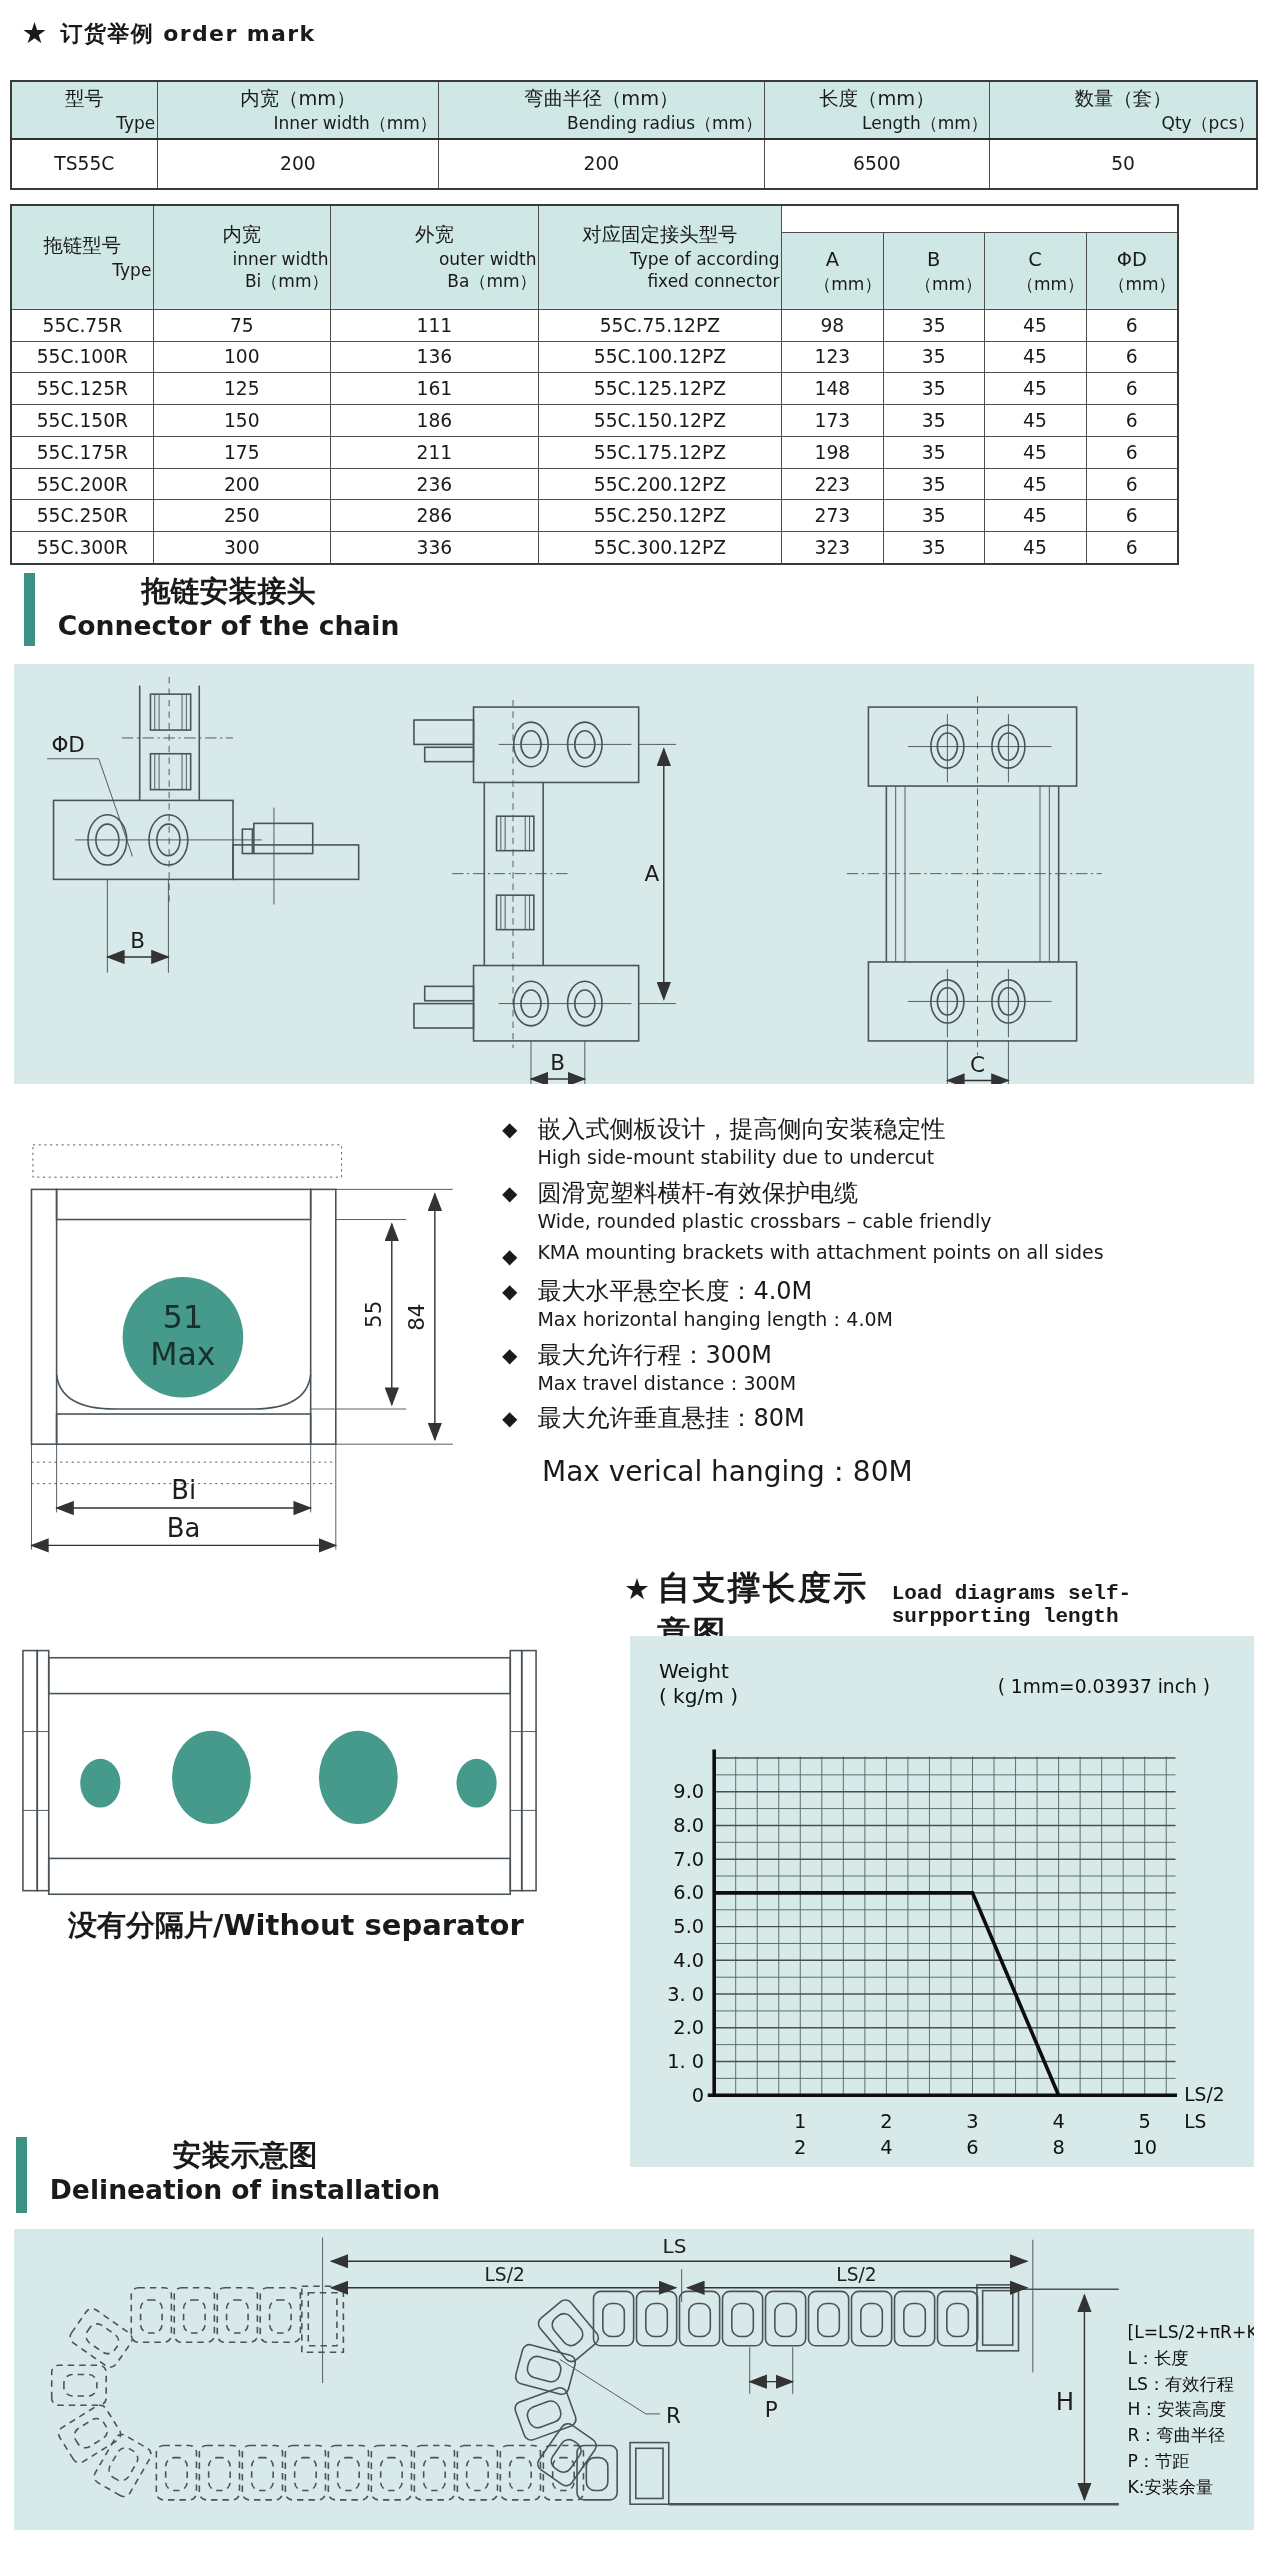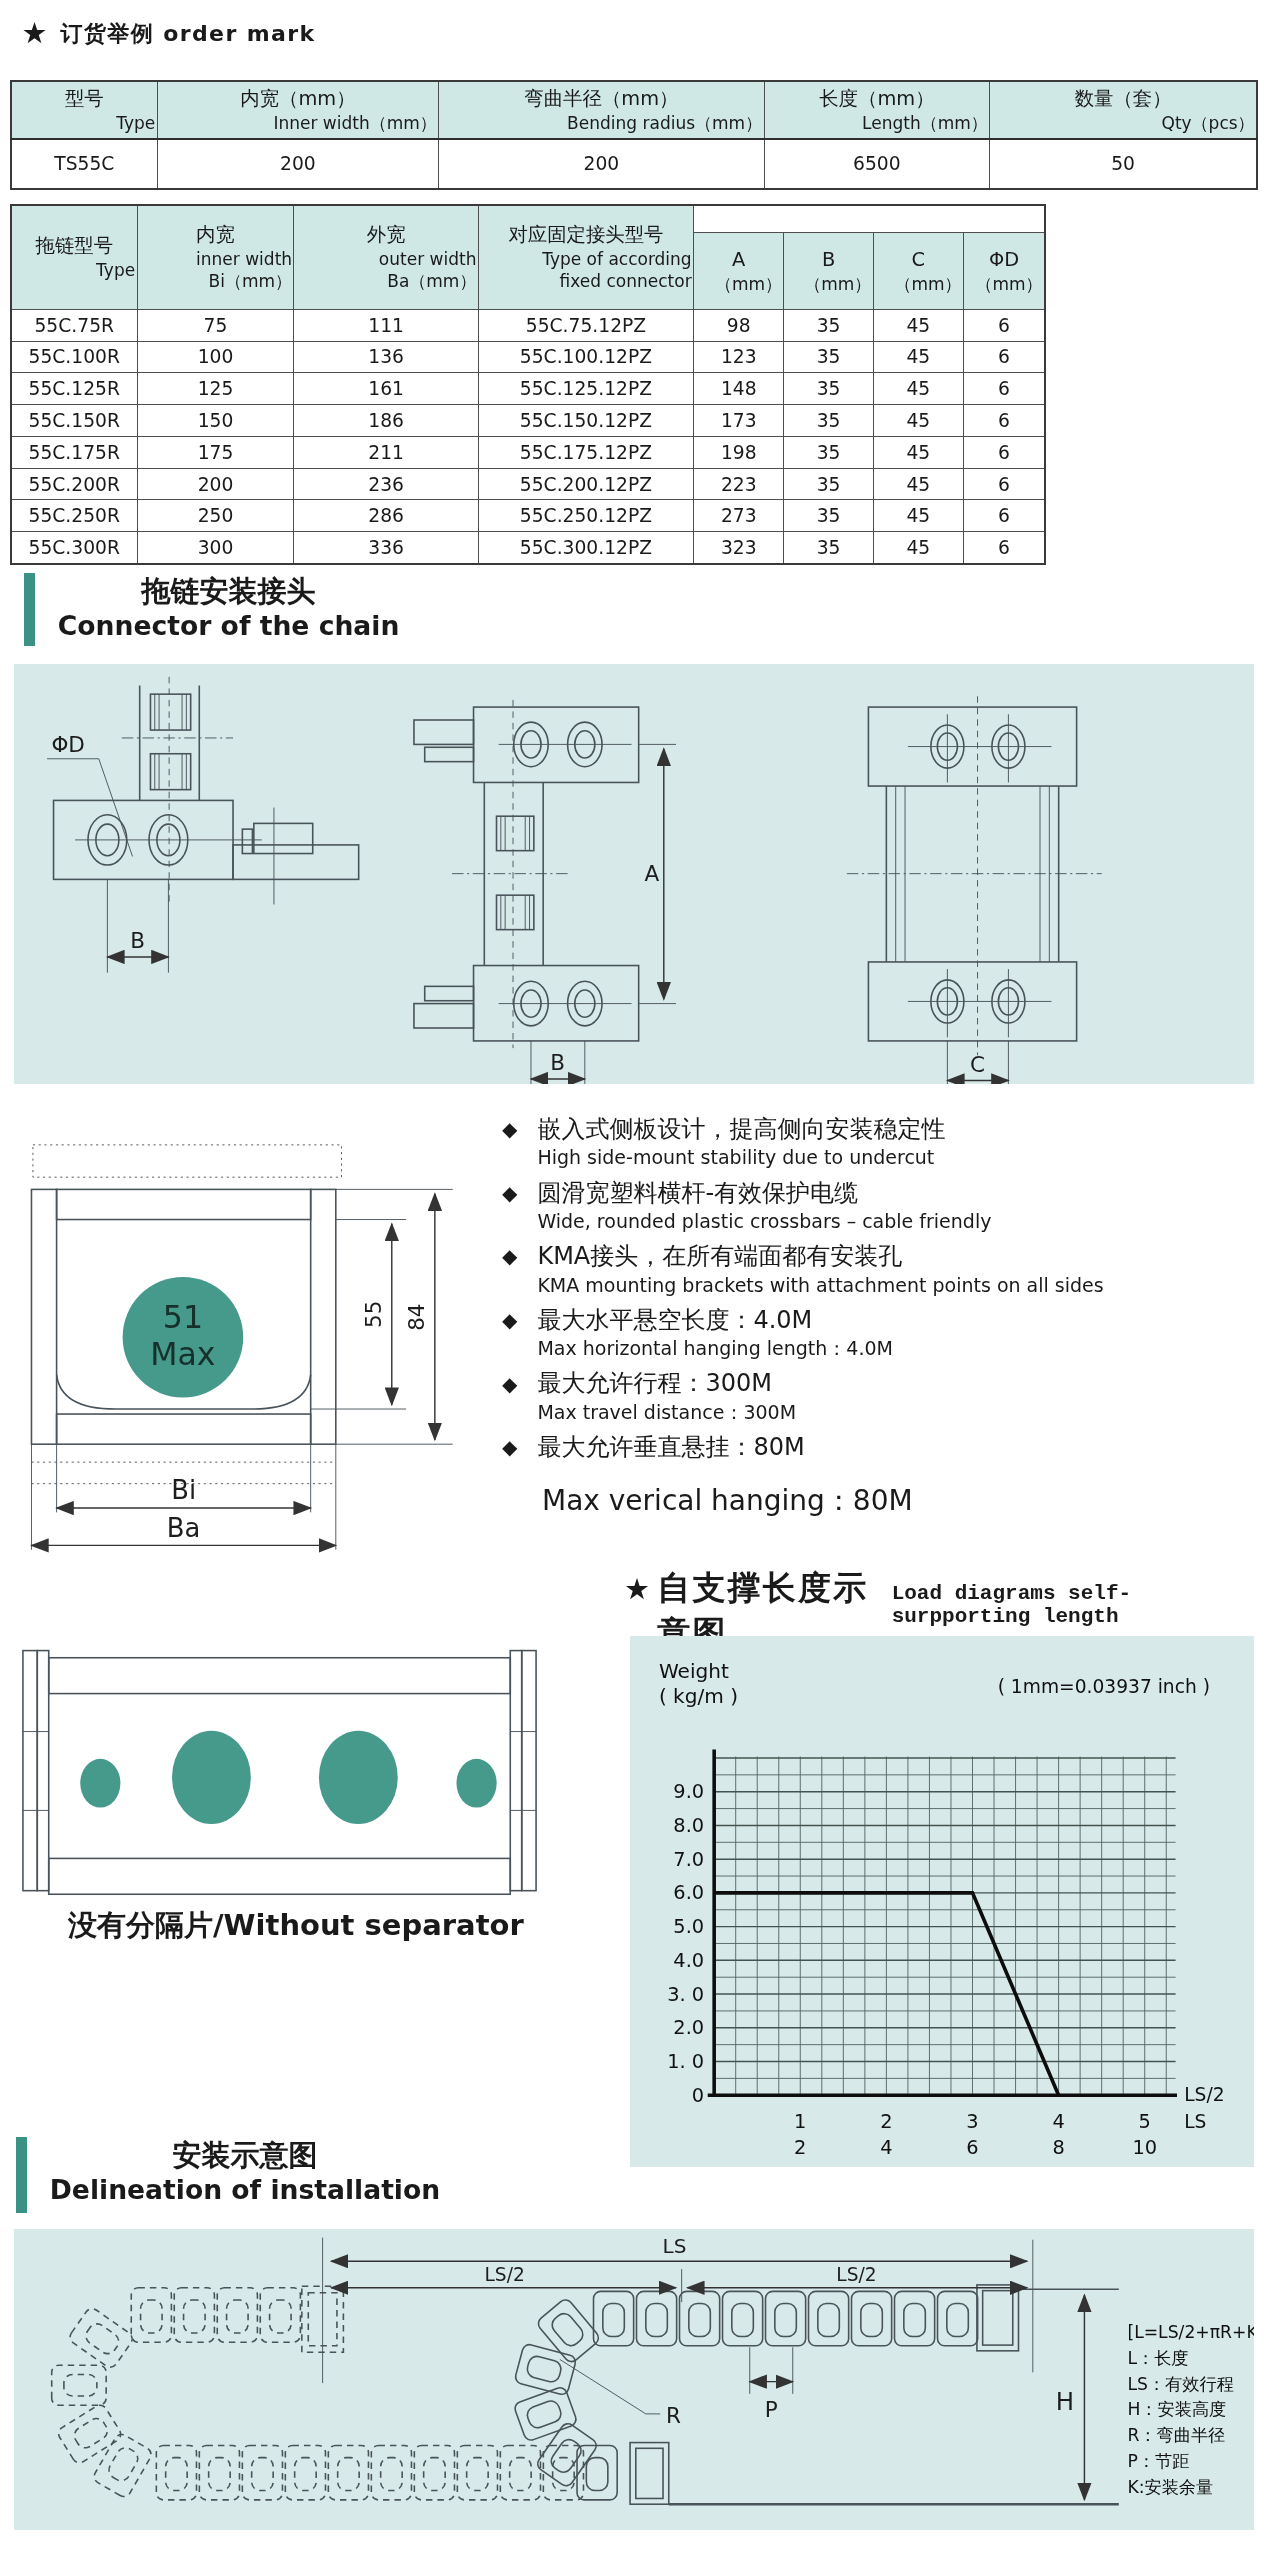--- a/index.html
+++ b/index.html
@@ -109,21 +109,21 @@
           <td>TS55C</td>
           <td>200</td>
           <td>200</td>
           <td>6500</td>
           <td>50</td>
         </tr>
       </tbody>
   </table>
 </div>
 
-<div class="abs" style="left:10px;top:204px;width:1036px;">
+<div class="abs" style="left:10px;top:204px;width:1169px;">
   <table id="t2">
     <colgroup>
       <col style="width:12.19%">
         <col style="width:15.18%">
         <col style="width:17.83%">
         <col style="width:20.82%">
       <col style="width:8.74%">
         <col style="width:8.63%">
         <col style="width:8.74%">
         <col style="width:7.88%">
@@ -425,21 +425,20 @@
     <div class="bi">
       <span class="dm">◆</span>
       <span>
         <div class="zh">圆滑宽塑料横杆-有效保护电缆</div>
         <div class="en">Wide, rounded plastic crossbars – cable friendly</div>
       </span>
     </div>
     <div class="bi">
       <span class="dm">◆</span>
       <span>
-        <div class="zh">KMA接头，在所有端面都有安装孔</div>
         <div class="en">KMA mounting brackets with attachment points on all sides</div>
       </span>
     </div>
     <div class="bi">
       <span class="dm">◆</span>
       <span>
         <div class="zh">最大水平悬空长度：4.0M</div>
         <div class="en">Max horizontal hanging length：4.0M</div>
       </span>
     </div>

